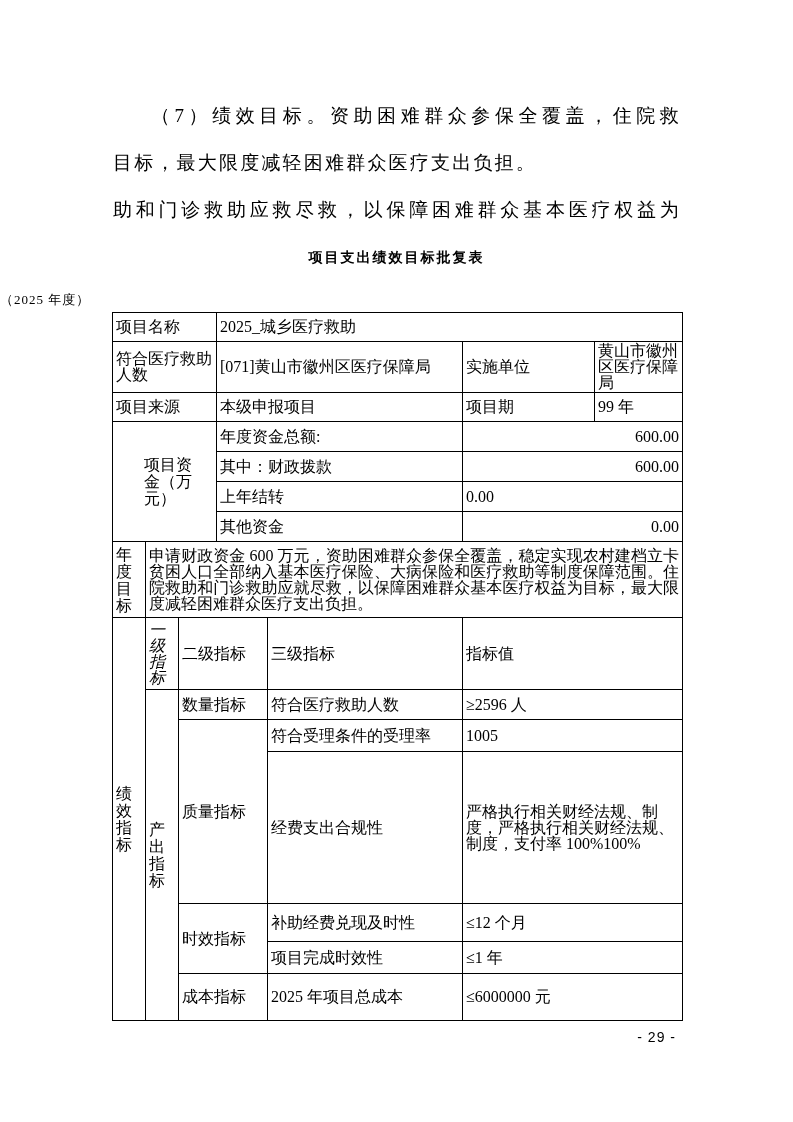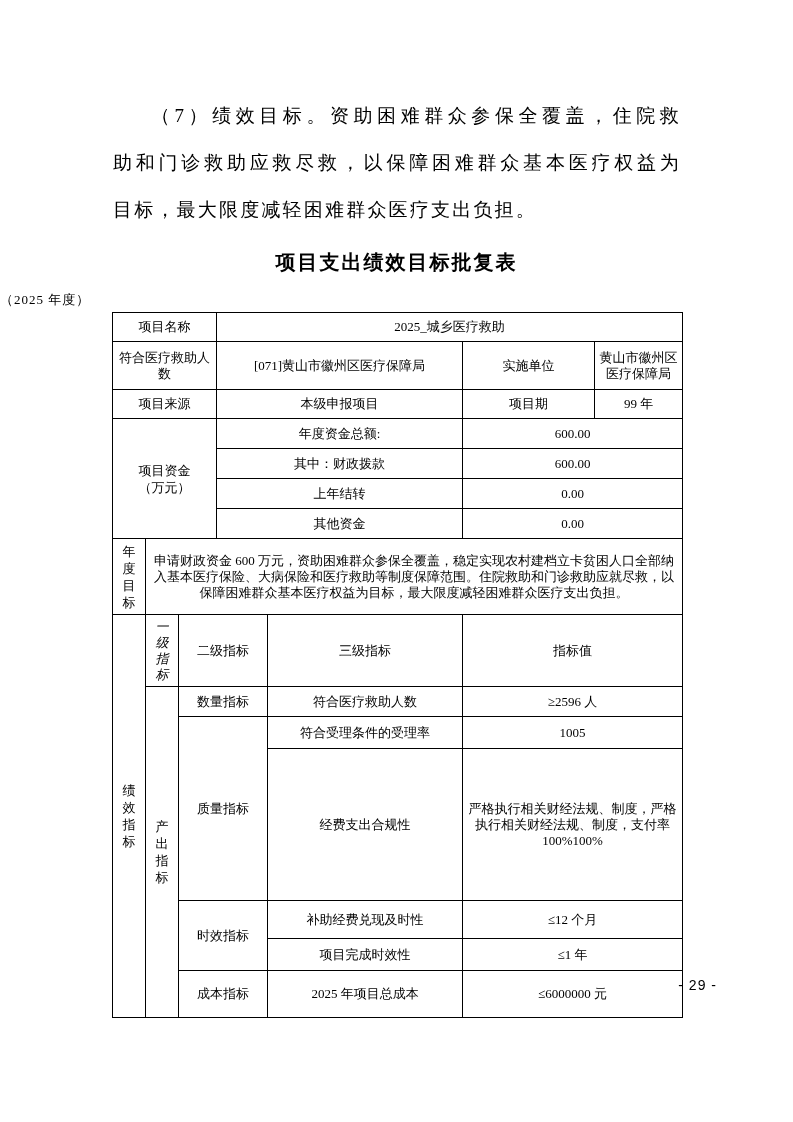--- a/index.html
+++ b/index.html
@@ -8,57 +8,57 @@
     font-family:"Liberation Serif","DejaVu Serif",serif; color:#000;
     overflow:hidden;
   }
   
   .para { position:absolute; left:113px; top:92px; width:568px; font-size:19px; line-height:47px; }
   .pline { letter-spacing:2.2px; text-align:justify; text-align-last:justify; }
   .pline.first { text-indent:38px; }
   .pline.last { text-align-last:left; }
   
   .title { position:absolute; top:249px; left:0; width:100%; text-align:center;
-           font-size:20px; font-weight:bold; letter-spacing:2px;
+           font-size:14px; font-weight:bold; letter-spacing:2px;
            font-family:"Liberation Sans","DejaVu Sans",sans-serif; }
   .subtitle { position:absolute; top:291px; left:0; width:100%; 
               font-size:13px; letter-spacing:1px; }
   
   table.grid { position:absolute; left:112px; top:312px; width:570px;
                border-collapse:collapse; table-layout:fixed; }
-  table.grid td { border:1px solid #000; font-size:13px; line-height:16px;
-                  text-align:center; vertical-align:middle; padding:1px 3px;
+  table.grid td { border:1px solid #000; font-size:16px; line-height:16px;
+                  vertical-align:middle; padding:1px 3px;
                   overflow:hidden; word-break:break-word; }
   td.tl { text-align:left; }
   td.tr { text-align:right; padding-right:9px; }
   .pl6  { padding-left:6px; }
   .pl30 { padding-left:30px; }
   .pl72 { padding-left:72px; }
   .pl74 { padding-left:74px; }
   td.goal { text-align:justify; padding:5px 9px; line-height:19px; }
   td.qval { padding:3px 6px; line-height:19px;font-family:Liberation Serif, serif; }
   td.vcell { padding:0; }
   .vstack { display:inline-block; width:1em; line-height:17px; word-break:break-all; white-space:normal; }
   .vstack.tight { line-height:16px;font-style:italic; }
-  .wrap56 { display:inline-block; width:56px; line-height:17px; }
+  .wrap56 { display:inline-block; width:56px; line-height:17px;margin-left:28px; }
   td.lh16 { line-height:16px; padding:1px 6px; }
   
-  .pageno { position:absolute; top:977px; left:0; width:676px; text-align:right;
+  .pageno { position:absolute; top:1029px; left:0; width:676px; text-align:right;
             font-size:14px; letter-spacing:1px;
-            font-family:"Liberation Sans","DejaVu Sans",sans-serif;margin-left:41px; }
+            font-family:"Liberation Sans","DejaVu Sans",sans-serif; }
 </style>
 </head>
 <body>
 
 <div class="page">
 
   <div class="para">
     <div class="pline first">（7）绩效目标。资助困难群众参保全覆盖，住院救</div>
+    <div class="pline last">目标，最大限度减轻困难群众医疗支出负担。</div>
     <div class="pline">助和门诊救助应救尽救，以保障困难群众基本医疗权益为</div>
-    <div class="pline last">目标，最大限度减轻困难群众医疗支出负担。</div>
   </div>
 
   <div class="title">项目支出绩效目标批复表</div>
   <div class="subtitle">（2025 年度）</div>
 
   <table class="grid">
     <colgroup>
       <col style="width:33px">
         <col style="width:33px">
         <col style="width:38px">

